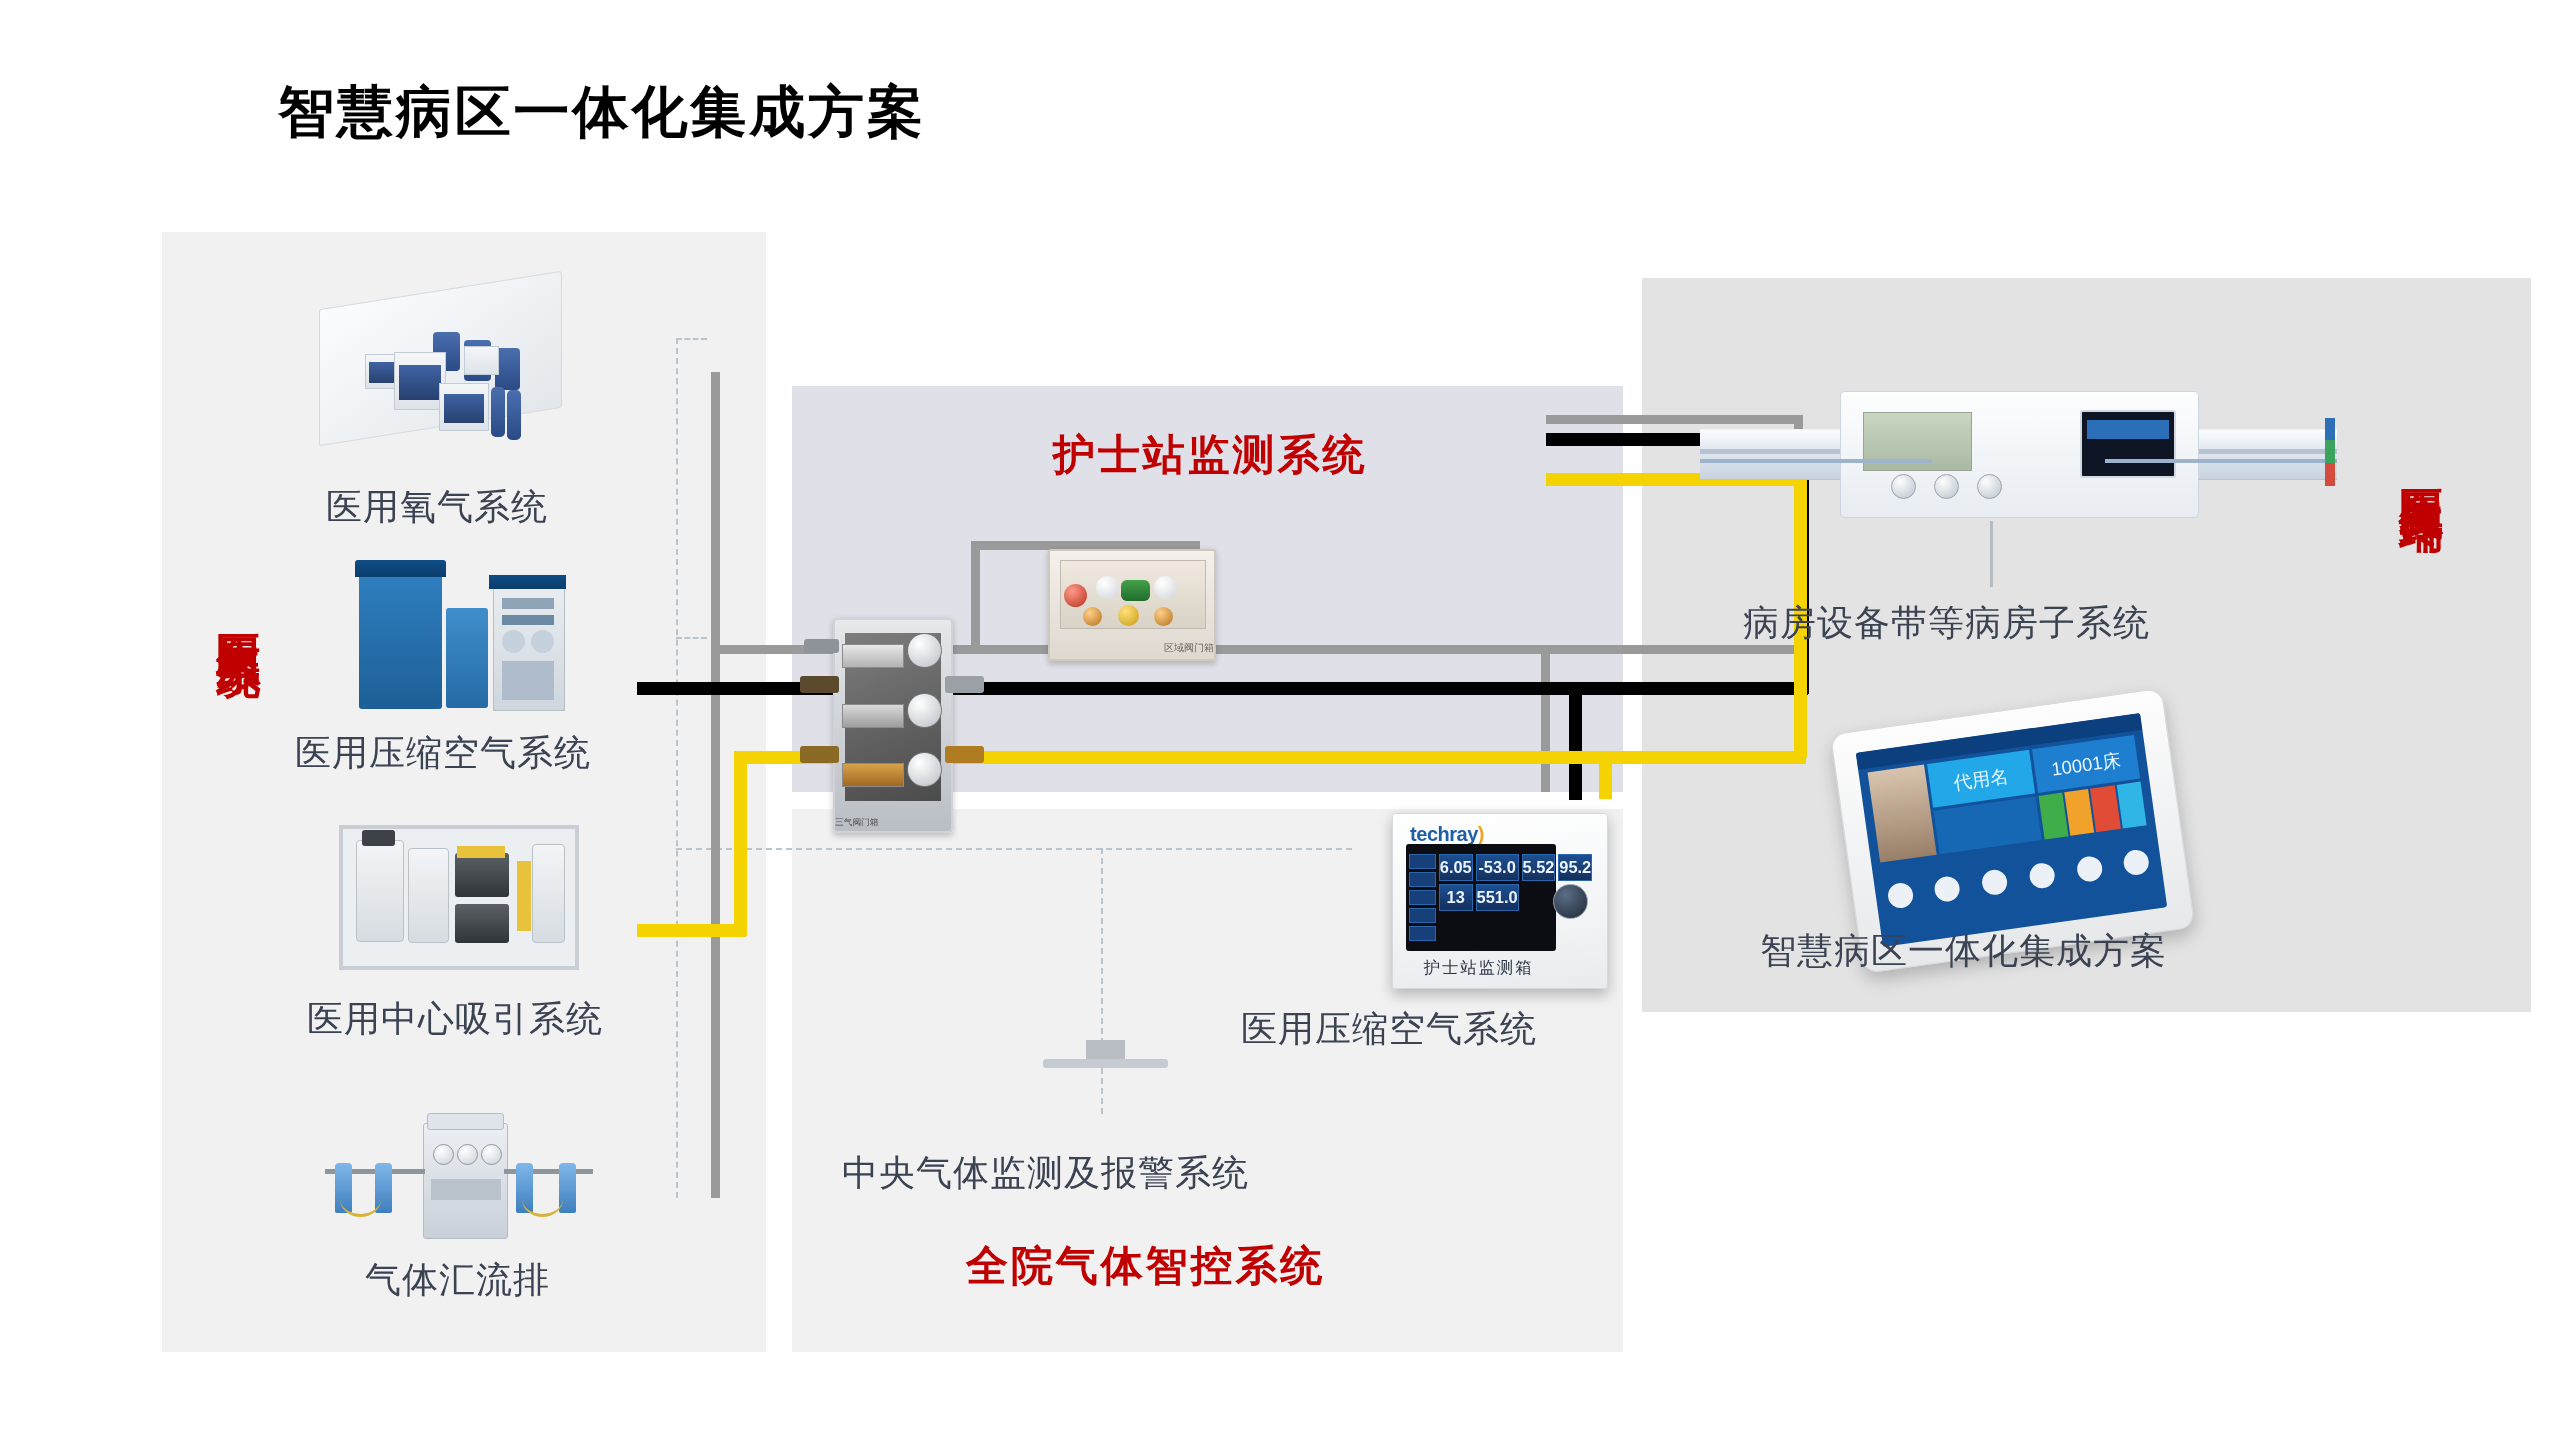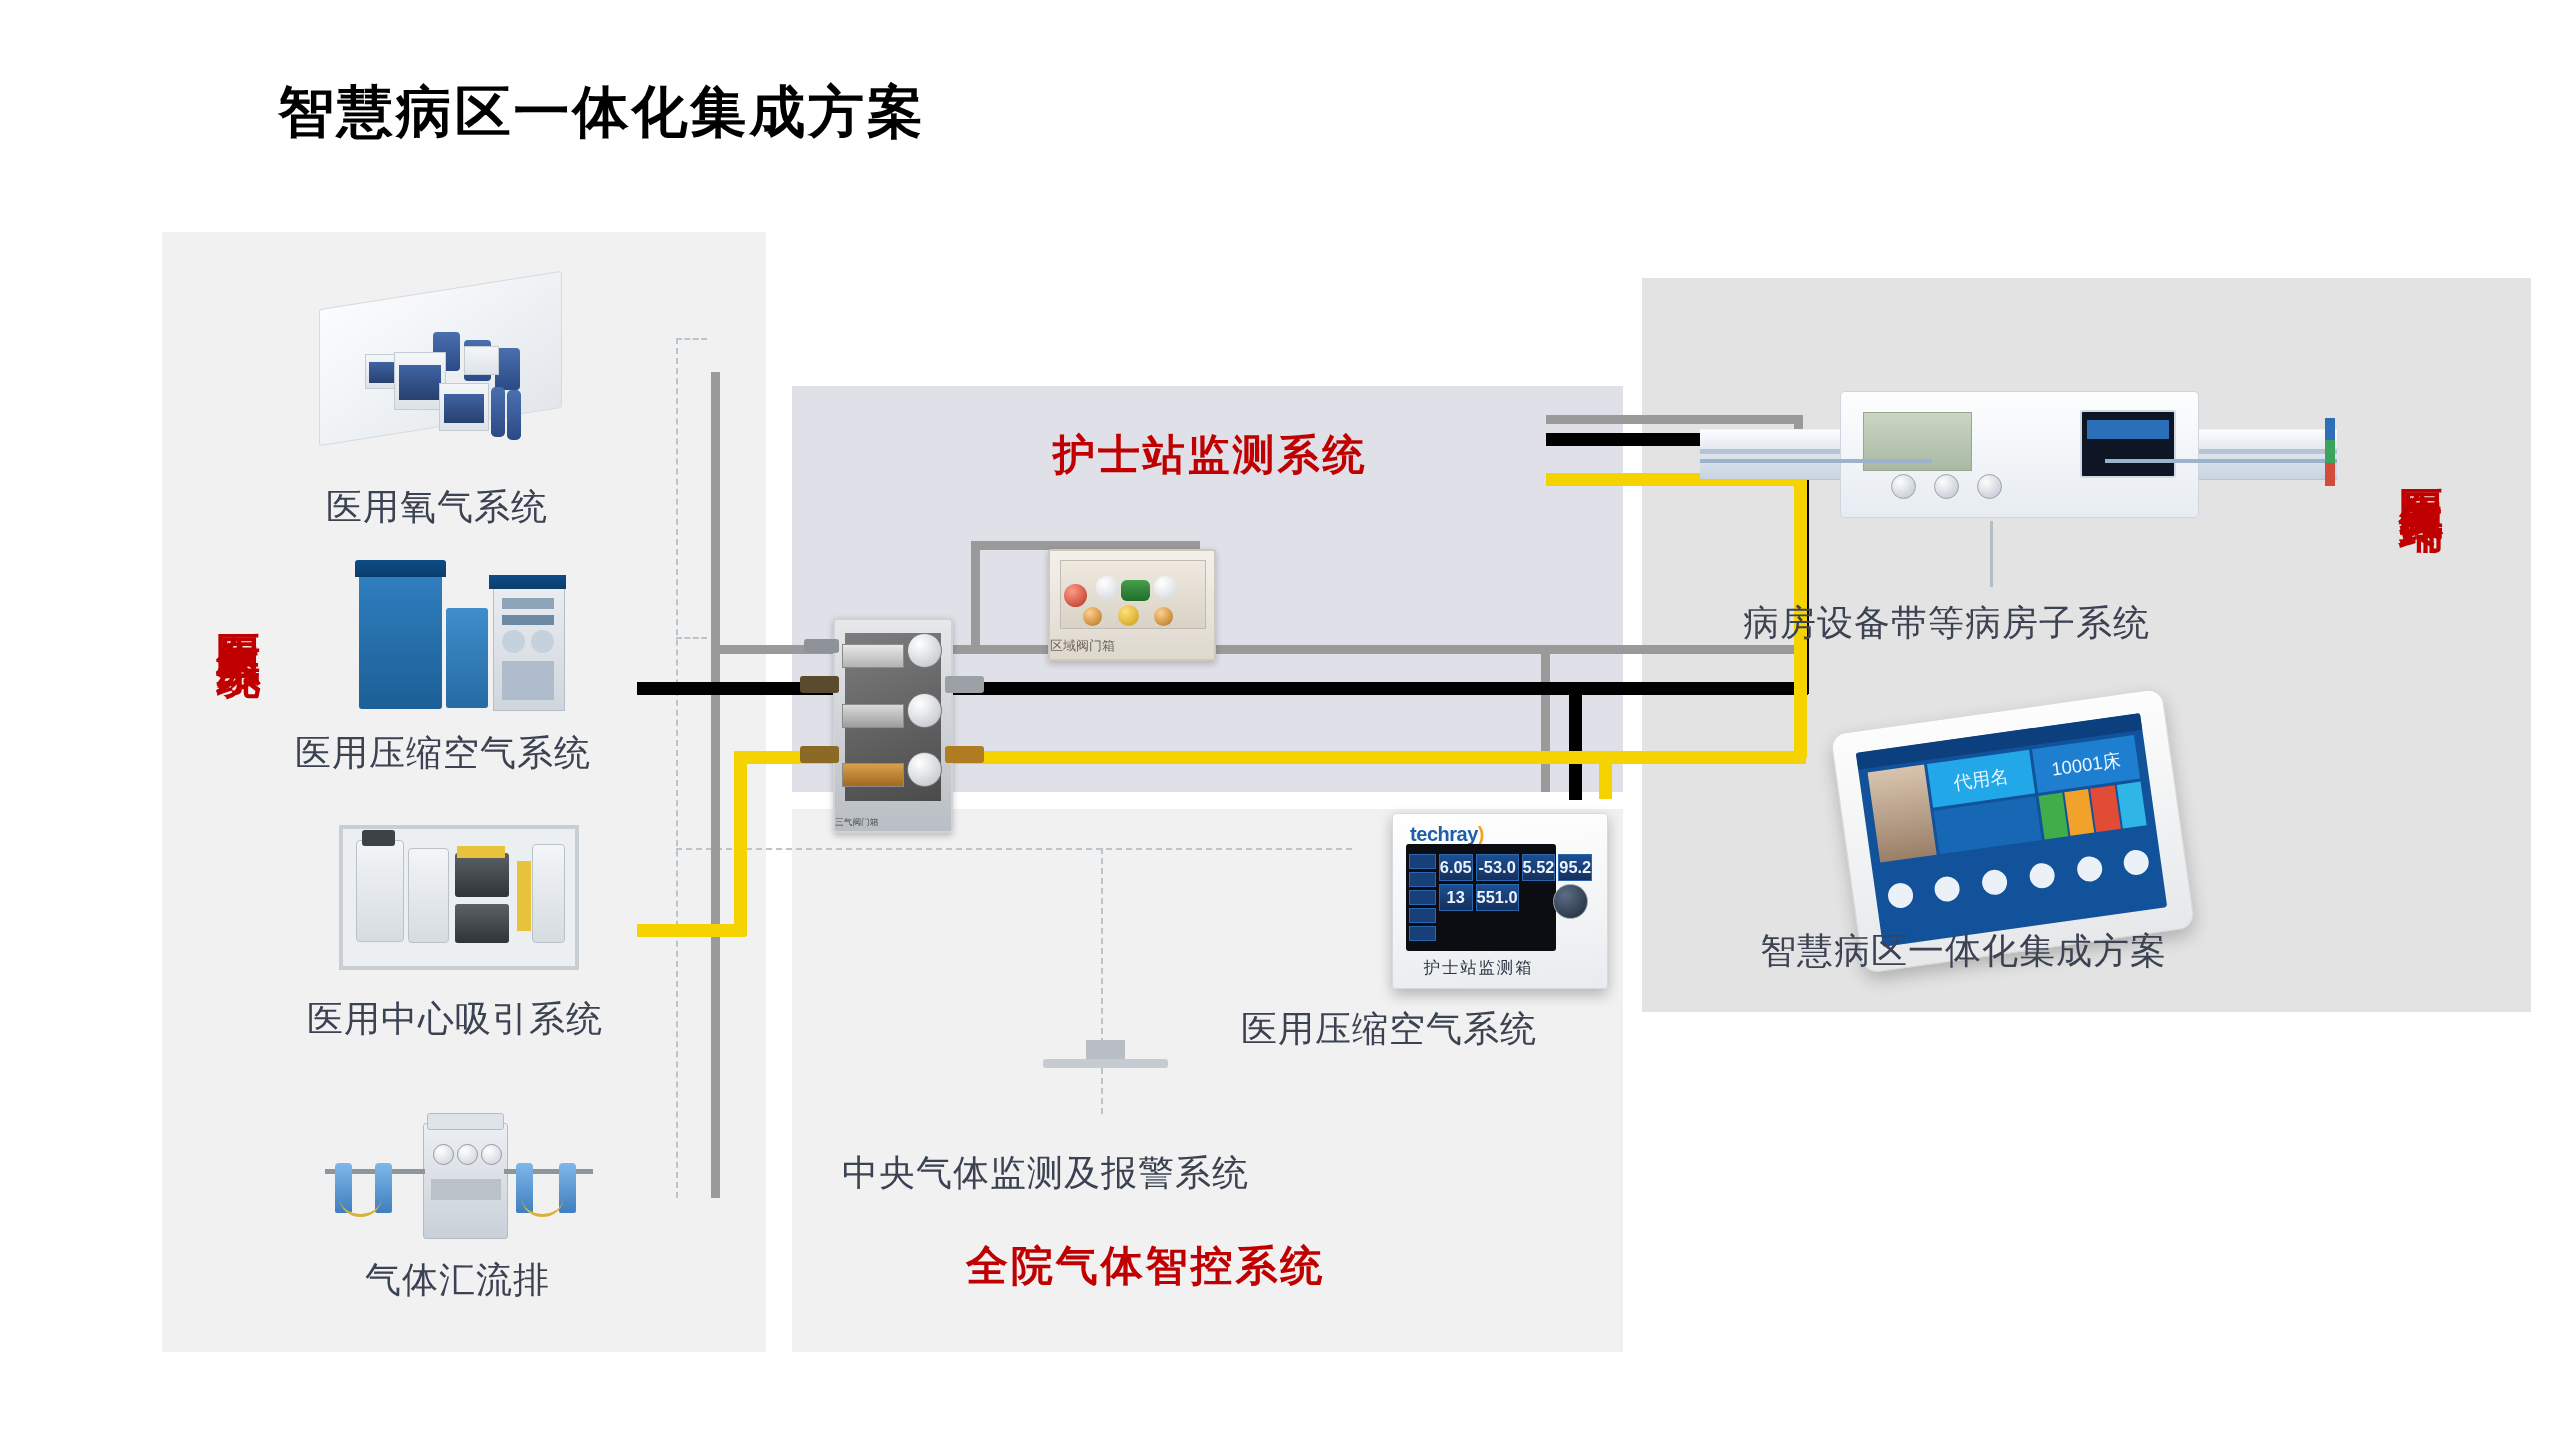--- a/index.html
+++ b/index.html
@@ -288,21 +288,21 @@
 
 <div class="zbox" style="left:1048px;top:549px;width:164px;height:108px;">
   <div class="win"></div>
   <div class="zk" style="left:13.5px;top:33px;width:23px;height:23px;background:radial-gradient(circle at 35% 30%,#ff9a8a,#b8311d);"></div>
   <div class="zk" style="left:46px;top:25px;width:23px;height:23px;background:radial-gradient(circle at 35% 30%,#fff,#cfd4d9);"></div>
   <div class="zk" style="left:71px;top:29px;width:29px;height:21px;border-radius:5.8px;background:linear-gradient(180deg,#46a04a,#1f6d2c);"></div>
   <div class="zk" style="left:104px;top:25px;width:23px;height:23px;background:radial-gradient(circle at 35% 30%,#fff,#cfd4d9);"></div>
   <div class="zk" style="left:68px;top:54px;width:21px;height:21px;background:radial-gradient(circle at 35% 30%,#ffe07a,#c99b10);"></div>
   <div class="zk" style="left:33px;top:56px;width:19.3px;height:19.3px;background:radial-gradient(circle at 35% 30%,#ffcf8a,#b4701b);"></div>
   <div class="zk" style="left:104px;top:56px;width:19.3px;height:19.3px;background:radial-gradient(circle at 35% 30%,#ffcf8a,#b4701b);"></div>
-  <div class="abs" style="left:0;bottom:3.9px;width:100%;text-align:left;font-size:13px;color:#6a635a;">区域阀门箱</div>
+  <div class="abs" style="left:0;bottom:3.9px;width:100%;text-align:right;font-size:10px;color:#6a635a;">区域阀门箱</div>
 </div>
 
 <div class="redlbl" style="left:966px;top:1238px;font-size:42px;letter-spacing:2.9px;">全院气体智控系统</div>
 
 <div class="mon" style="left:985px;top:889px;width:241px;height:193px;">
   <div class="neck"></div>
   <div class="foot"></div>
 </div>
 <div class="lbl" style="left:842px;top:1149px;">中央气体监测及报警系统</div>
 

